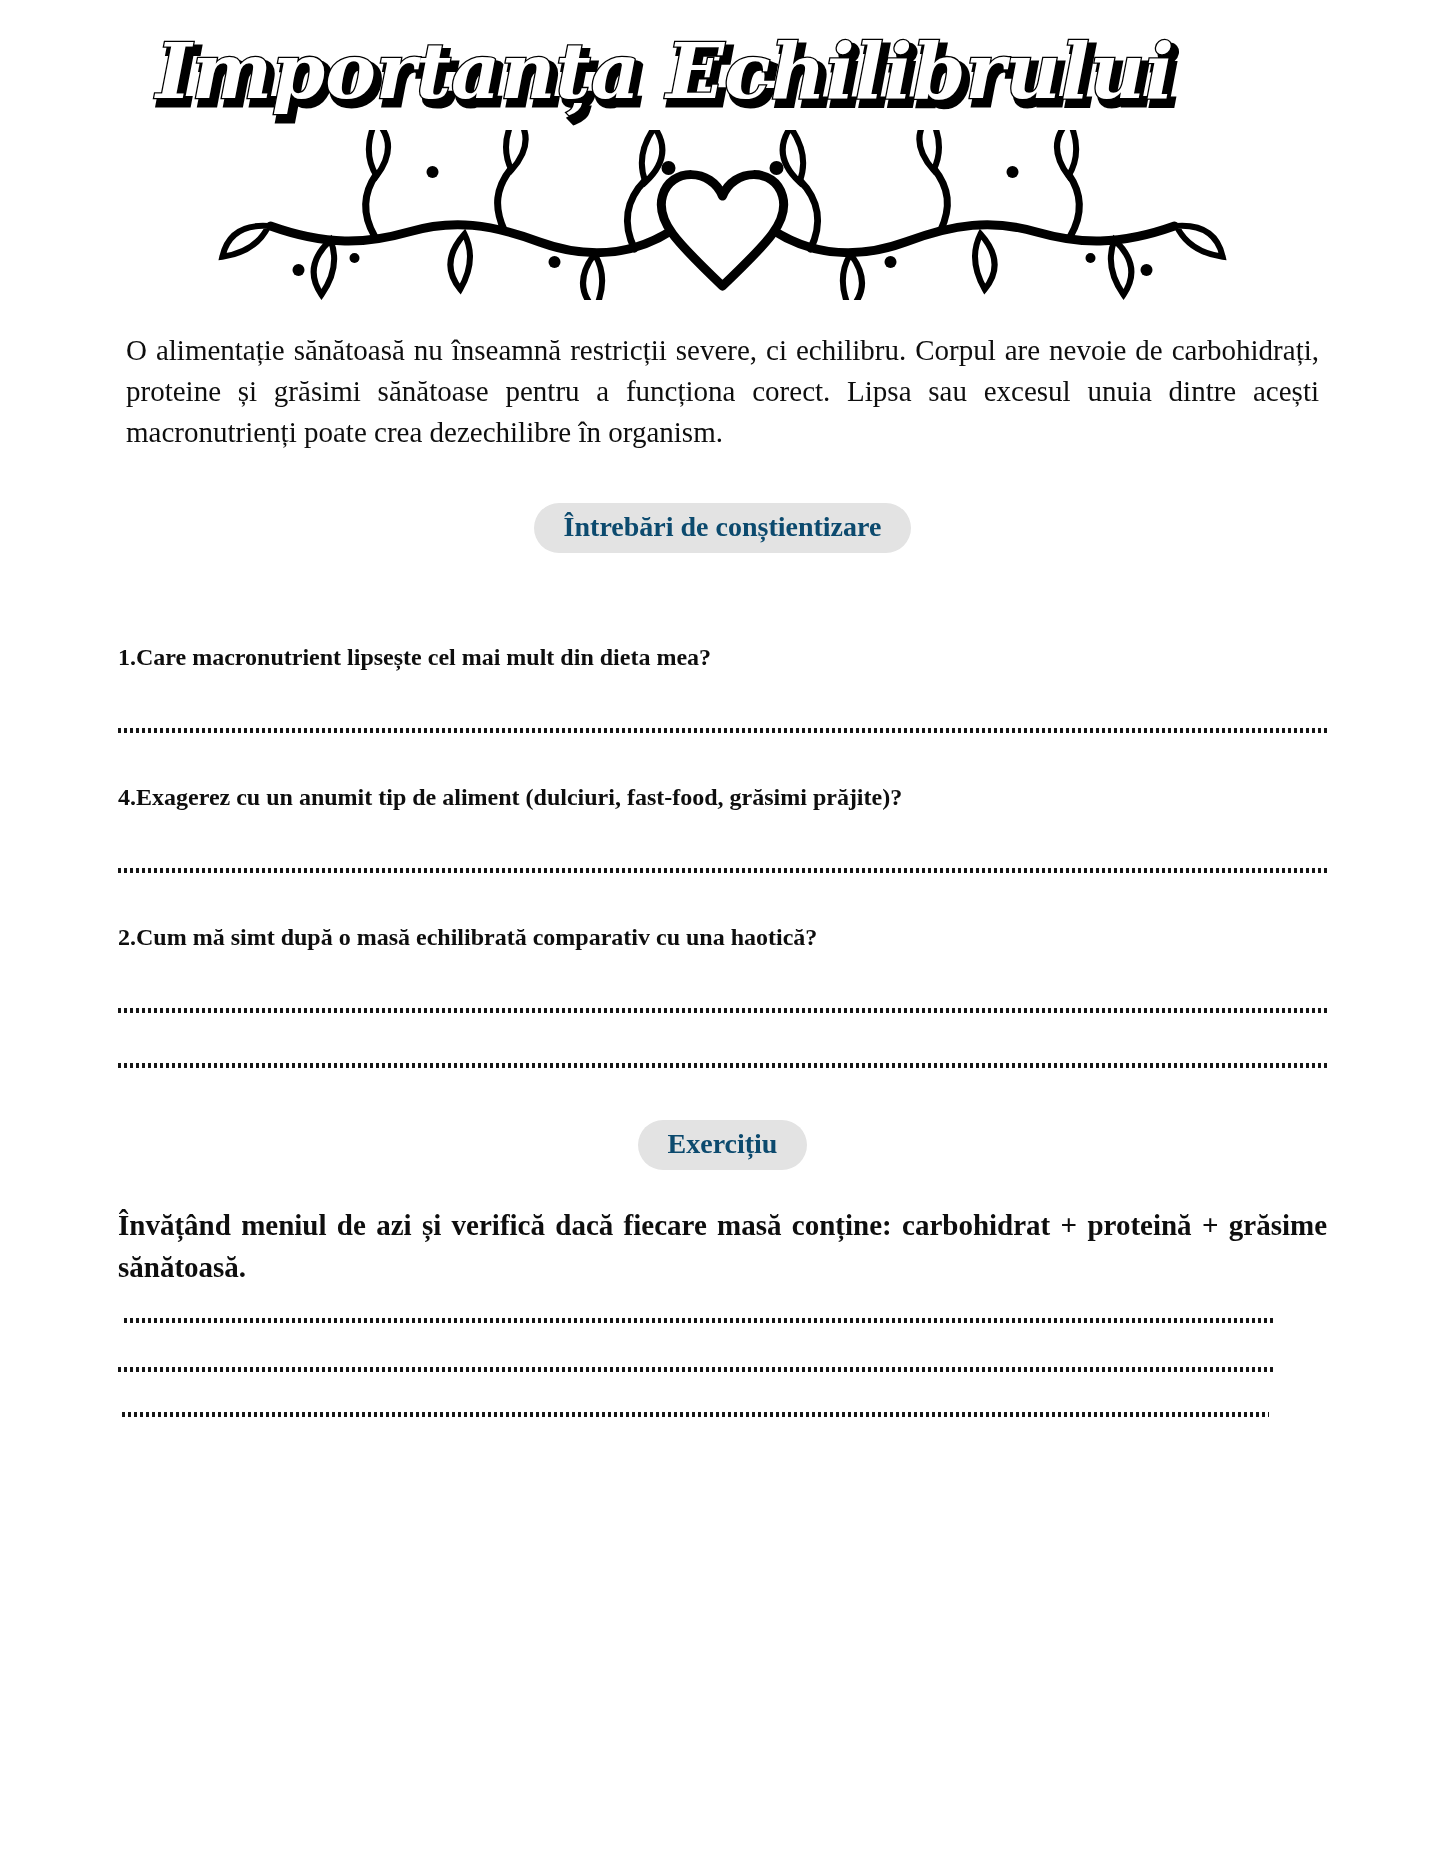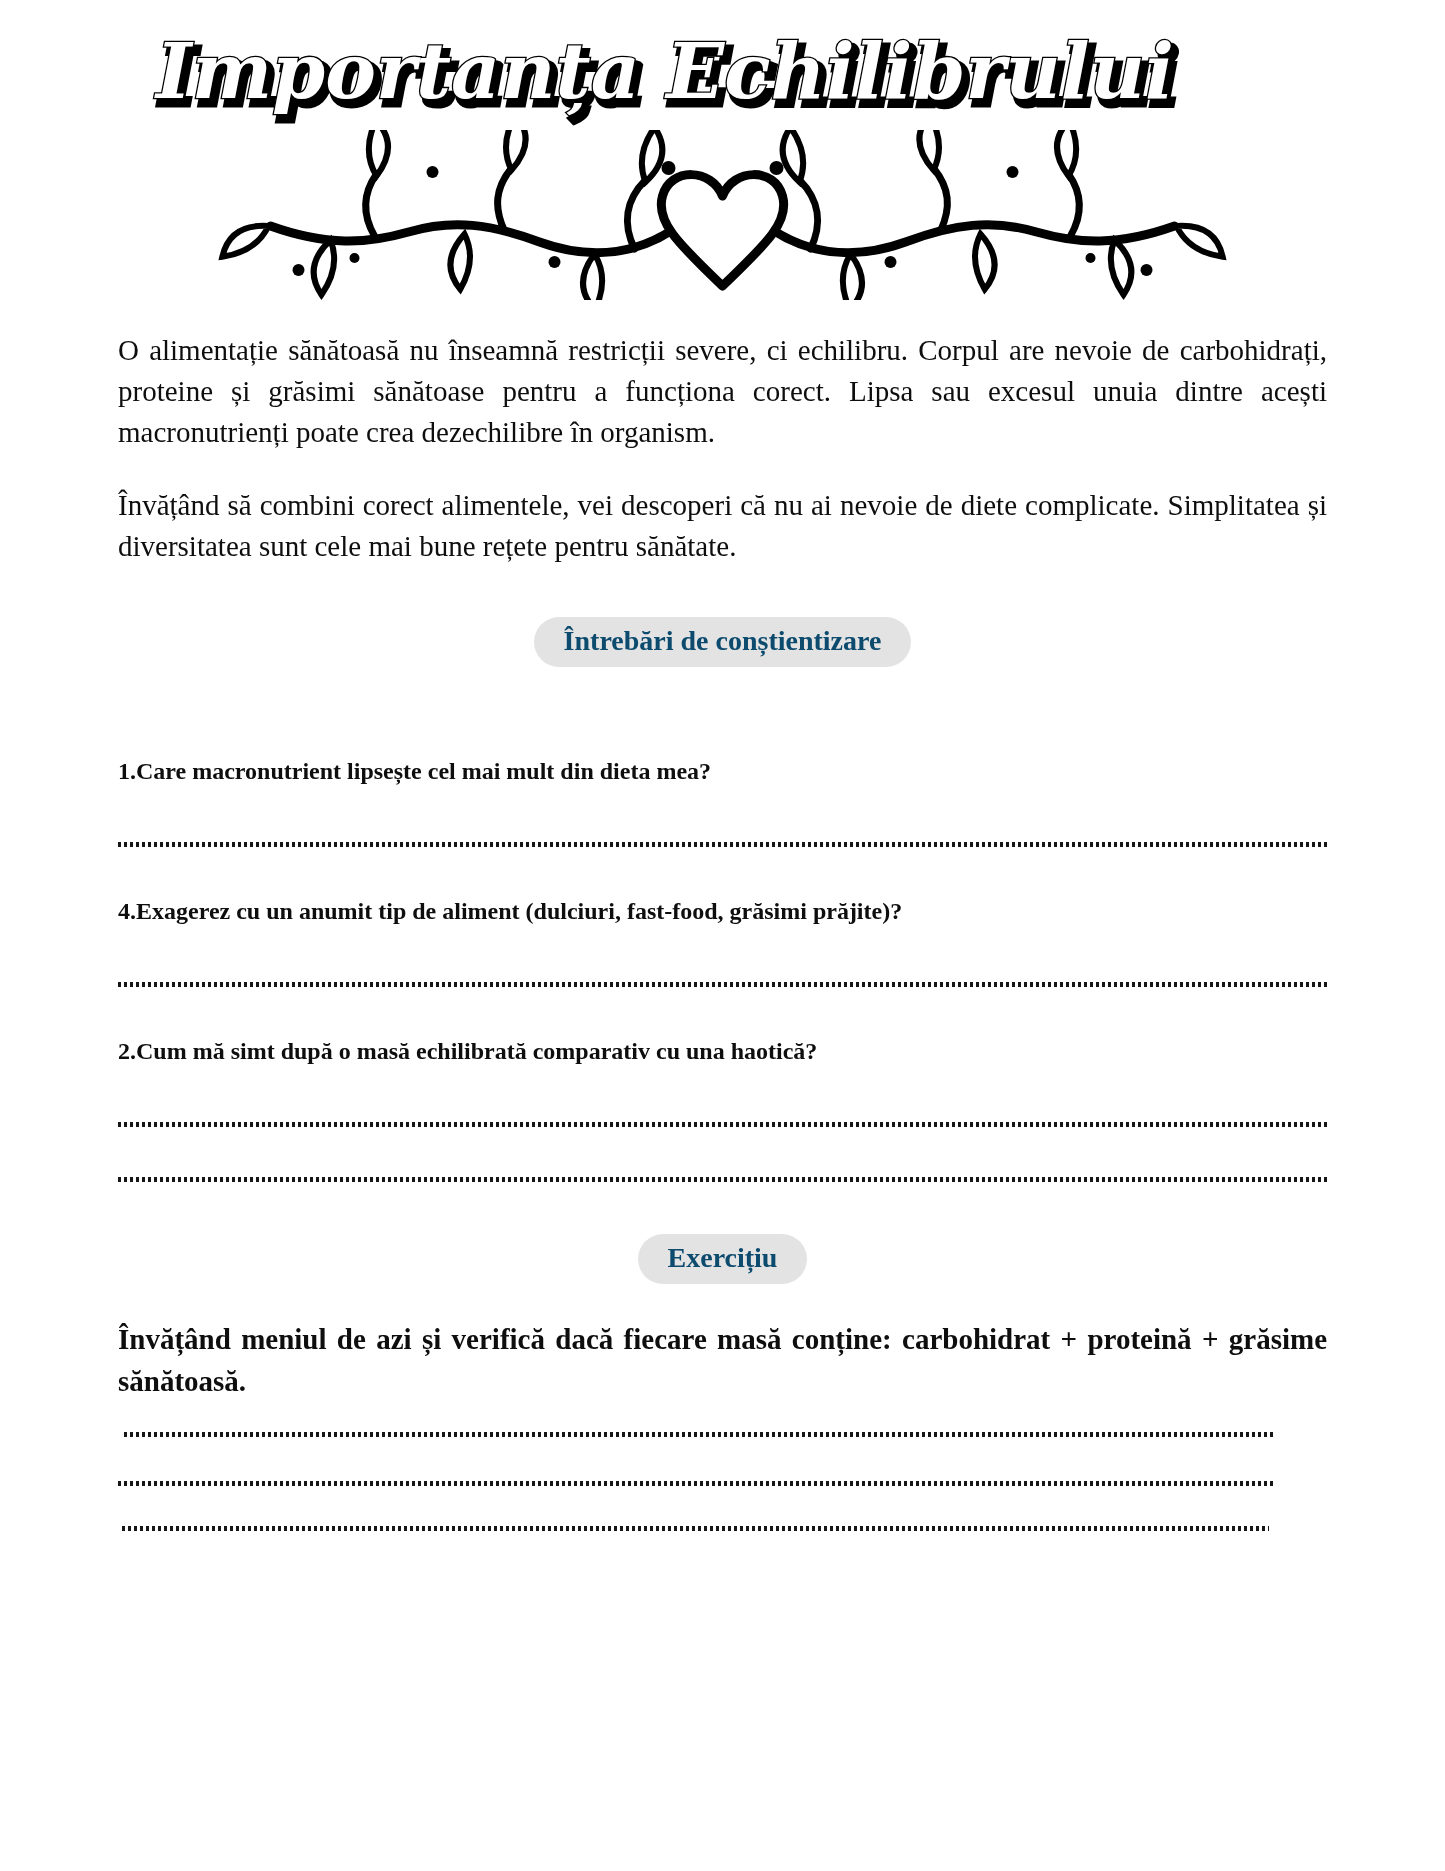--- a/index.html
+++ b/index.html
@@ -22,21 +22,21 @@
   .divider-wrap{
     text-align:center;
     margin-top:-8px;
   }
   
   .content{margin:0 118px;}
   .para{
     font-size:29px;
     line-height:41px;
     text-align:justify;
-    margin:0;
+    margin:8px;
   }
   .para.p1{margin-top:26px;}
   .para.p2{margin-top:31px;}
   .para.p3{margin-top:32px;}
   
   .pill-row{text-align:center;margin:0;}
   .pill-row.q-head{margin-top:50px;}
   .pill-row.ex-head{margin-top:52px;}
   .pill{
     display:inline-block;
@@ -125,21 +125,20 @@
 
       <path d="M520 66 C 509 38, 468 37, 460 66 C 453 91, 474 112, 520 156 C 566 112, 587 91, 580 66 C 572 37, 531 38, 520 66 Z" fill="#fff" stroke="#000" stroke-width="9" stroke-linejoin="round"></path>
     </svg>
   </div>
 
   <div class="content">
 
     <p class="para p1">O alimentație sănătoasă nu înseamnă restricții severe, ci echilibru. Corpul are nevoie de carbohidrați, proteine și grăsimi sănătoase pentru a funcționa corect. Lipsa sau excesul unuia dintre acești macronutrienți poate crea dezechilibre în organism.</p>
 
 
-    <p class="para p3">Învățând să combini corect alimentele, vei descoperi că nu ai nevoie de diete complicate. Simplitatea și diversitatea sunt cele mai bune rețete pentru sănătate.</p>
 
     <div class="pill-row q-head">
       <span class="pill">Întrebări de conștientizare</span>
     </div>
 
     <p class="q first">1.Care macronutrient lipsește cel mai mult din dieta mea?</p>
     <div class="dotline q-line"></div>
 
     <p class="q next">4.Exagerez cu un anumit tip de aliment (dulciuri, fast-food, grăsimi prăjite)?</p>
     <div class="dotline q-line"></div>

